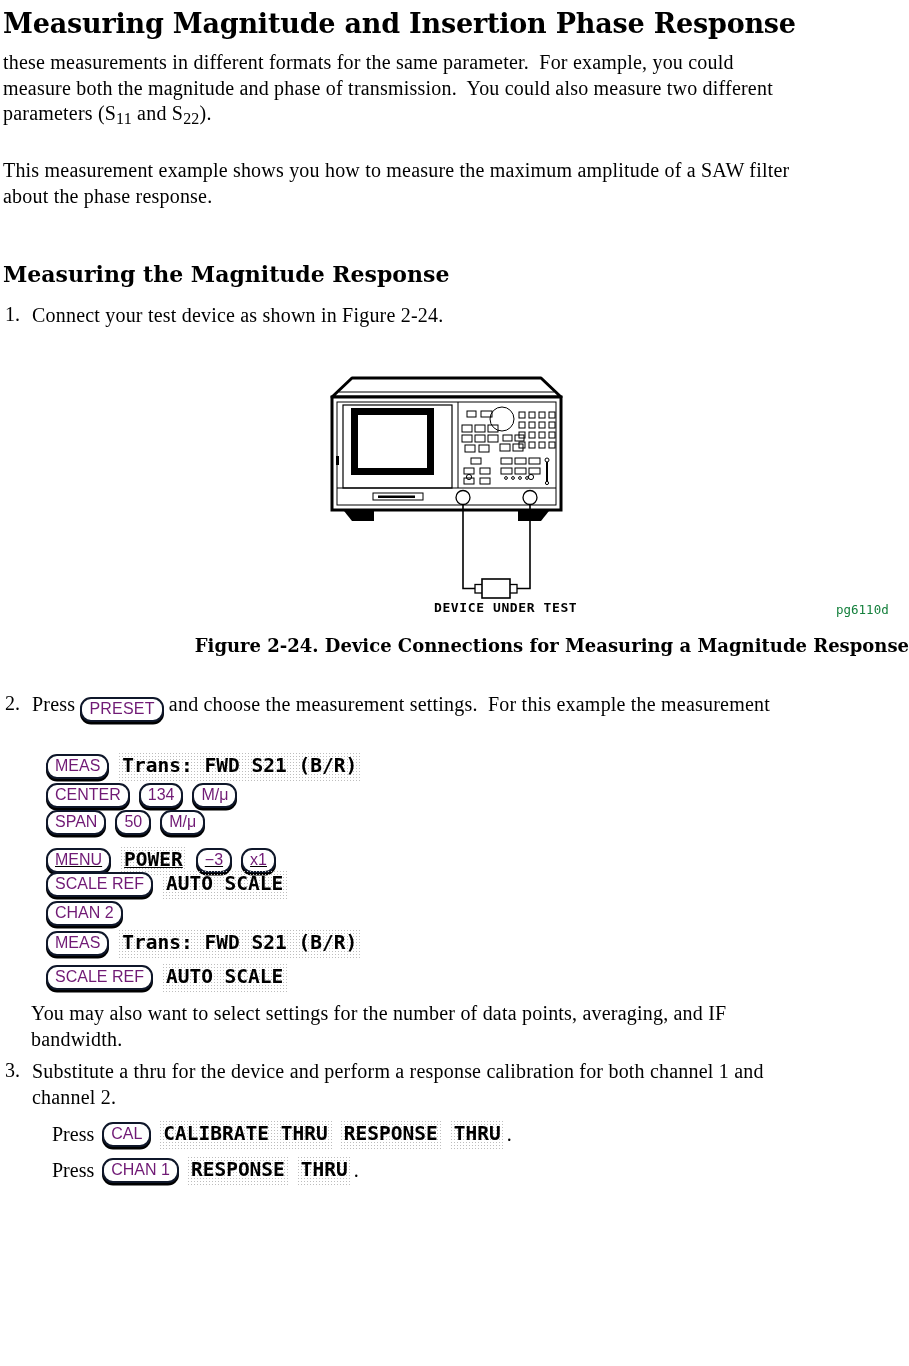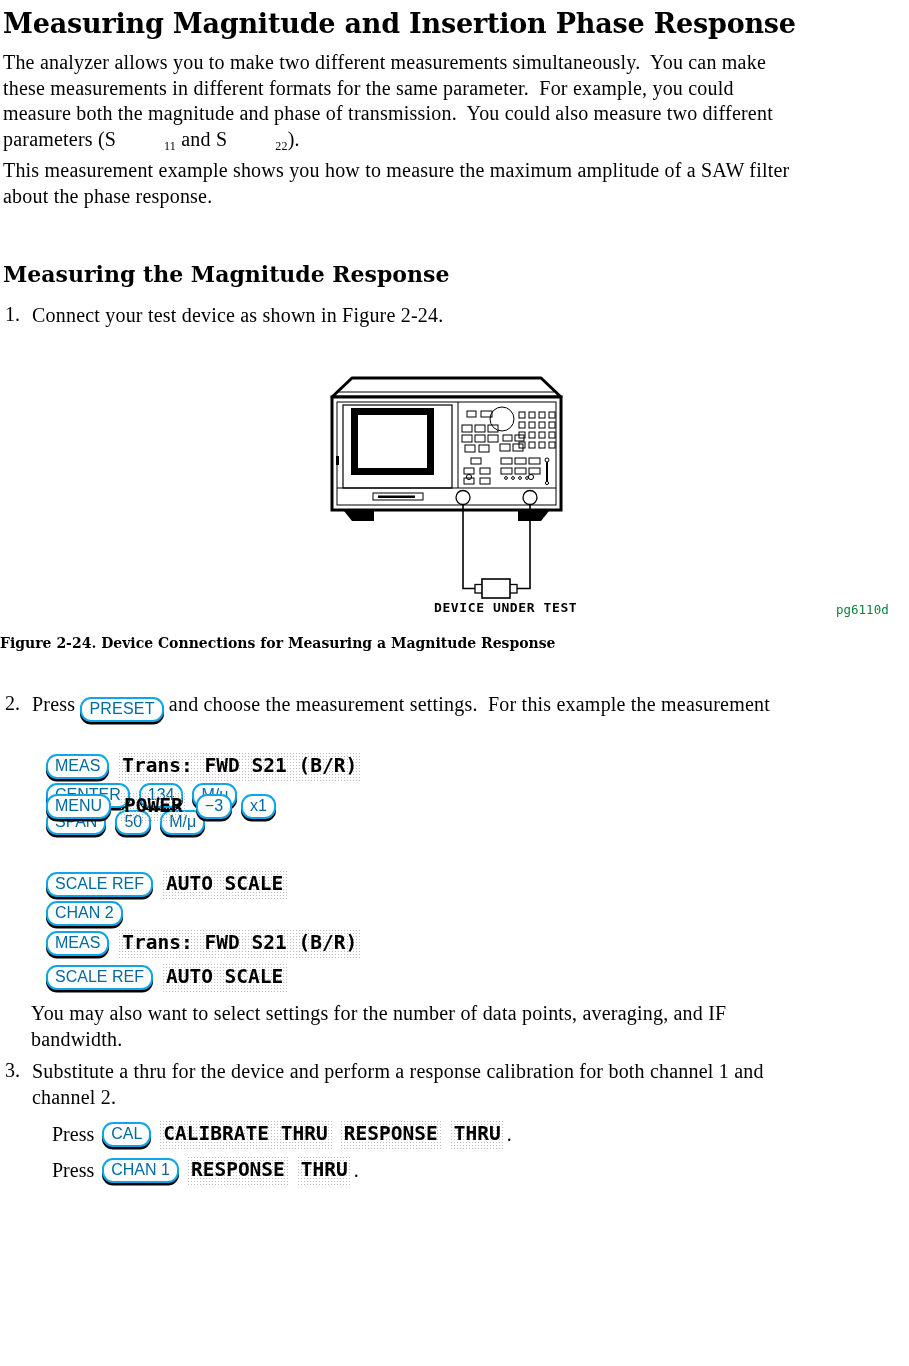--- a/index.html
+++ b/index.html
@@ -11,30 +11,30 @@
   .title{
     font-family:"DejaVu Serif",serif;font-weight:bold;font-size:27px;
     letter-spacing:-0.2px;white-space:pre;
   }
   .h2{
     font-family:"DejaVu Serif",serif;font-weight:bold;font-size:22px;white-space:pre;
   }
   .body-line{
     display:block;font-size:20px;line-height:25.5px;letter-spacing:0.2px;white-space:pre;
   }
-  sub{font-size:12px;vertical-align:-4px;margin-left:48px;}
+  sub{font-size:16px;vertical-align:-4px;}
   .step{display:flex;align-items:flex-start;}
   .step-num{width:27px;flex:0 0 27px;font-size:20px;white-space:pre;}
   .caption{
-    text-align:left;font-family:"DejaVu Serif",serif;font-weight:bold;font-size:14px;white-space:pre;
+    text-align:right;font-family:"DejaVu Serif",serif;font-weight:bold;font-size:18px;white-space:pre;
   }
   .key{
-    display:inline-block;background:#fff;color:#0369a1;
+    display:inline-block;background:#fff;color:#701a75;
     font-family:"Liberation Sans",sans-serif;font-size:16px;line-height:1;
-    padding:2px 7px 3px;border:2px solid #0ea5e9;border-radius:11px;
+    padding:2px 7px 3px;border:2px solid #0f172a;border-radius:11px;
     box-shadow:0 2.5px 0 #000;white-space:pre;vertical-align:-3px;
   }
   .soft{
     display:inline-block;color:#000;
     font-family:"DejaVu Sans Mono",monospace;font-weight:bold;font-size:19.5px;line-height:1;
     padding:4px 4px 5px;white-space:pre;vertical-align:-4px;
     background-image:radial-gradient(circle,#bdbdbd 26%,rgba(255,255,255,0) 30%);
     background-size:3px 3px;
   }
   .keyrow{display:flex;align-items:center;gap:9px;}
@@ -53,21 +53,20 @@
   }
 </style>
 </head>
 <body>
 
 <div id="page">
 
   <div class="abs title" style="left:3px;top:8px;">Measuring Magnitude and Insertion Phase Response</div>
 
   <div class="abs" style="left:3px;top:50px;">
-    <span class="body-line">The analyzer allows you to make two different measurements simultaneously.  You can make</span>
     <span class="body-line">these measurements in different formats for the same parameter.  For example, you could</span>
     <span class="body-line">measure both the magnitude and phase of transmission.  You could also measure two different</span>
     <span class="body-line"><span>parameters (S</span><sub>11</sub><span> and S</span><sub>22</sub><span>).</span></span>
   </div>
 
   <div class="abs" style="left:3px;top:158px;">
     <span class="body-line">This measurement example shows you how to measure the maximum amplitude of a SAW filter</span>
     <span class="body-line">about the phase response.</span>
   </div>
 
@@ -194,21 +193,21 @@
   <div class="abs keyrow" style="left:46px;top:783px;">
     <span class="key">CENTER</span>
     <span class="key">134</span>
     <span class="key">M/μ</span>
   </div>
   <div class="abs keyrow" style="left:46px;top:810px;">
     <span class="key">SPAN</span>
     <span class="key">50</span>
     <span class="key">M/μ</span>
   </div>
-  <div class="abs keyrow" style="left:46px;top:792px;">
+  <div class="abs keyrow" style="left:46px;top:846px;text-decoration:underline;">
     <span class="key">MENU</span>
     <span class="soft">POWER</span>
     <span class="key">−3</span>
     <span class="key">x1</span>
   </div>
   <div class="abs keyrow" style="left:46px;top:870px;">
     <span class="key">SCALE REF</span>
     <span class="soft">AUTO SCALE</span>
   </div>
   <div class="abs keyrow" style="left:46px;top:901px;">

